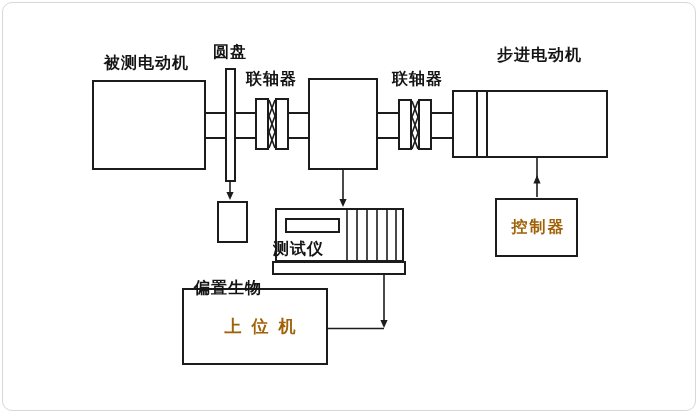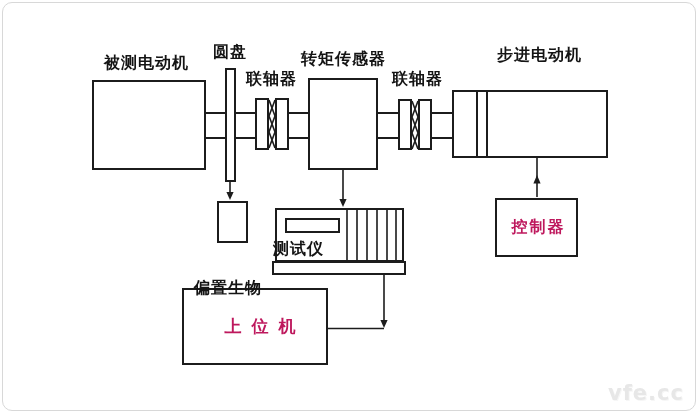--- a/index.html
+++ b/index.html
@@ -22,21 +22,21 @@
     position:absolute; left:0; top:0; width:700px; height:415px;
     z-index:2; pointer-events:none;
   }
   .lbl {
     position:absolute; z-index:3; white-space:nowrap;
     font-weight:bold; font-size:16px; color:#141414;
     letter-spacing:1px; line-height:18px;
   }
   .lbl-center {
     display:flex; align-items:center; justify-content:center;
-    position:absolute; z-index:3; font-weight:bold; color:#be185d;
+    position:absolute; z-index:3; font-weight:bold; color:#a16207;
   }
   #host-label-wrap { letter-spacing:10px; padding-left:10px; font-size:17px; }
   #controller-label-wrap { letter-spacing:2px; padding-left:2px; font-size:16px; }
   #watermark {
     position:absolute; right:16px; bottom:10px; z-index:4;
     font-family:"DejaVu Sans","Liberation Sans",sans-serif;
     font-weight:bold; font-size:21px; color:#e7e7e7;
     text-shadow:1px 1px 0 #f6f6f6; letter-spacing:1px;
   }
 </style>
@@ -103,29 +103,27 @@
       <polygon points="384,328 380.4,320 387.6,320"></polygon>
     </g>
   </svg>
 
   <div class="lbl" style="left:104px; top:54px;">被测电动机</div>
 
   <div class="lbl" style="left:213px; top:43px;">圆盘</div>
 
   <div class="lbl" style="left:246px; top:70px;">联轴器</div>
 
-  <div class="lbl" style="left:301px; top:50px;">转矩传感器</div>
 
   <div class="lbl" style="left:392px; top:70px;">联轴器</div>
 
   <div class="lbl" style="left:497px; top:46px;">步进电动机</div>
 
   <div class="lbl" style="left:194px; top:243px;margin-top:36px;">偏置生物</div>
 
   <div class="lbl" style="left:273px; top:240px;">测试仪</div>
 
   <div id="controller-label-wrap" class="lbl-center" style="left:495px; top:198px; width:83px; height:59px;">控制器</div>
 
   <div id="host-label-wrap" class="lbl-center" style="left:182px; top:288px; width:146px; height:77px;">上位机</div>
 
-  <div id="watermark">vfe.cc</div>
 
 </div>
 
 </body></html>

